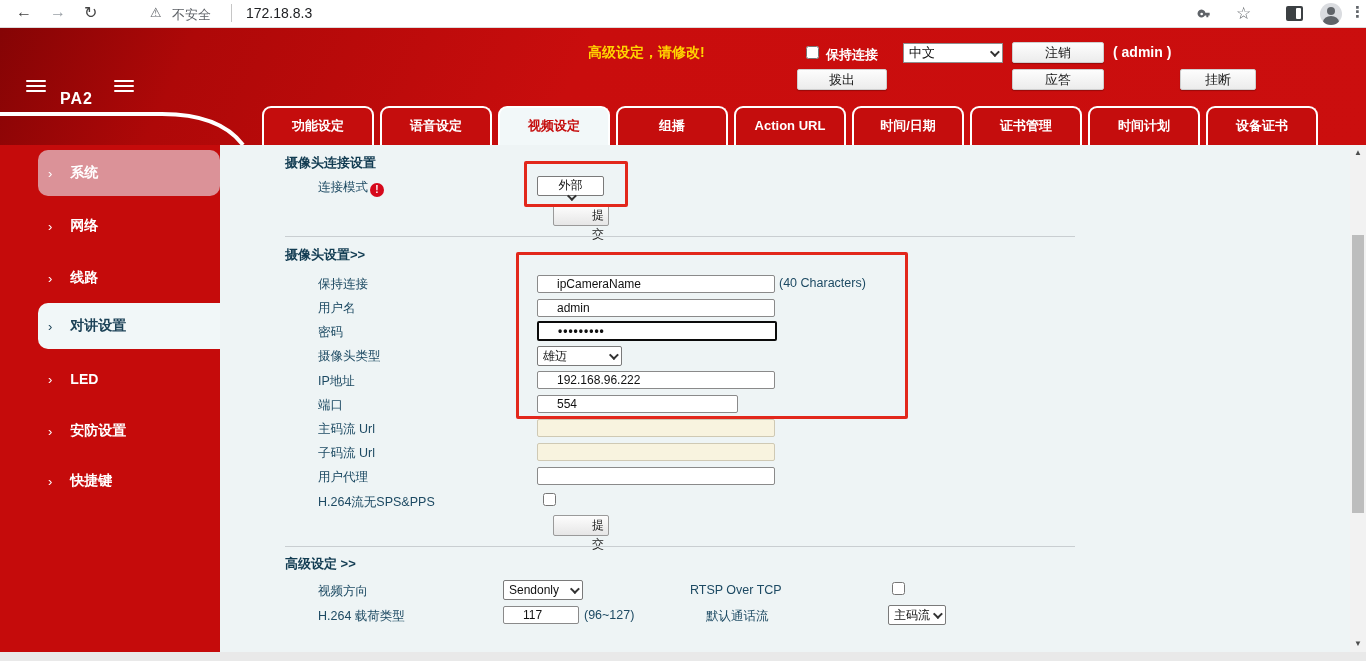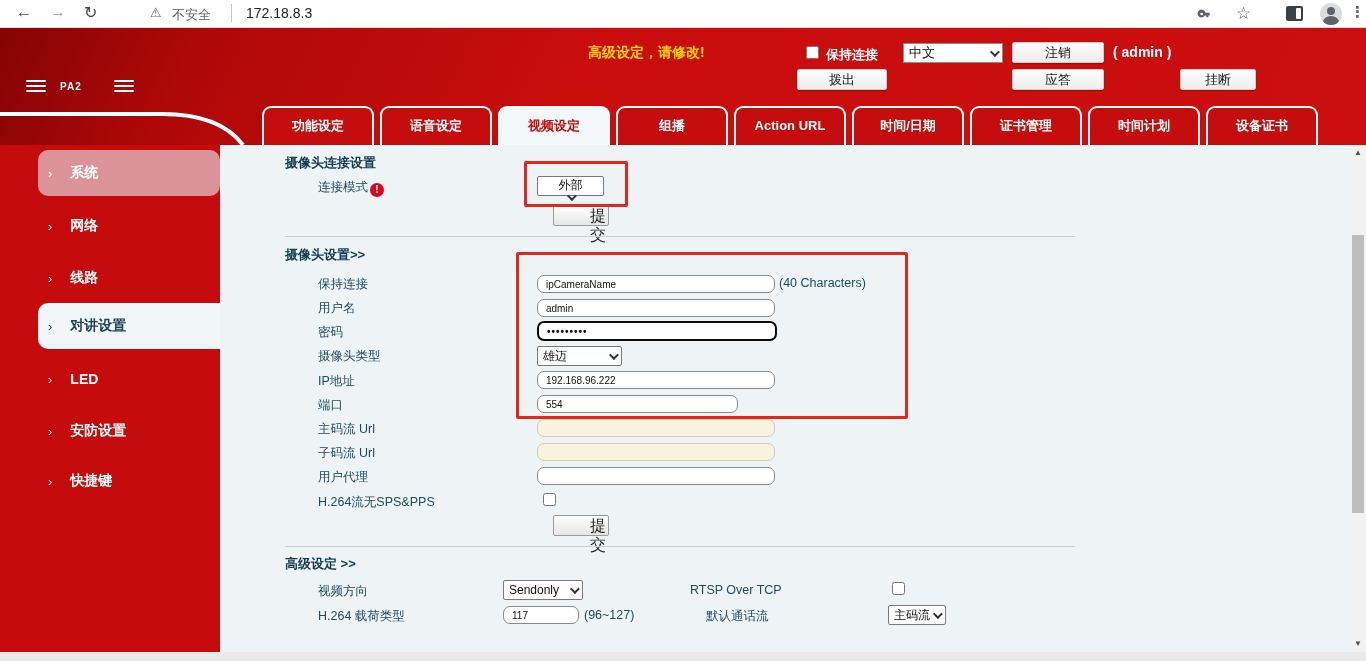--- a/index.html
+++ b/index.html
@@ -26,21 +26,21 @@
   .b-avatar::after { content:""; position:absolute; left:3px; top:13px; width:16px; height:12px; border-radius:50%; background:#5f6368; }
   .b-dots { left:1350px; font-size:15px; font-weight:bold; }
 
   
   .header { position:absolute; top:28px; left:0; width:1366px; height:117px;
     background:linear-gradient(115deg,#850405 0%,#ae0808 14%,#c90d0d 42%,#cb0e0e 100%); }
   .logo-row { position:absolute; left:0; top:46px; color:#fff; }
   .burger { position:absolute; top:6px; width:20px; height:12px; cursor:pointer; }
   .burger span { display:block; height:2px; background:#fff; margin-bottom:3px; border-radius:1px; }
   .bg1 { left:26px; } .bg2 { left:114px; }
-  .logo-txt { position:absolute; left:60px; top:7px; font-size:10px; font-weight:bold; letter-spacing:1px; }
+  .logo-txt { position:absolute; left:60px; top:16px; font-size:16px; font-weight:bold; letter-spacing:1px; }
   .warn-txt { position:absolute; left:588px; top:16px; color:#ffd400; font-size:14px; font-weight:bold; }
   .curve { position:absolute; left:0; top:0; pointer-events:none; }
 
   .hdr-label { color:#fff; font-size:13px; font-weight:bold; position:absolute; }
   .hdr-btn { position:absolute; height:21px; background:linear-gradient(#fdfdfd,#ececec); border:1px solid #cfcfcf; border-radius:2px; font-size:13px; color:#1a1a1a; text-align:center; line-height:19px; cursor:pointer; box-shadow:0 1px 1px rgba(0,0,0,.25); }
   .cb { position:absolute; width:13px; height:13px; accent-color:#fff; cursor:pointer; }
   .lang-sel { position:absolute; left:903px; top:15px; width:100px; height:20px; background:#fff; border:1px solid #8f8f8f; font-size:13px; color:#111; display:flex; align-items:center; justify-content:space-between; padding:0 5px; cursor:pointer; }
   .chev { width:7px; height:7px; border-right:2px solid #333; border-bottom:2px solid #333; transform:rotate(45deg) translateY(-2px); flex:0 0 auto; }
 
   
@@ -55,25 +55,25 @@
   .side-item.hovered { background:#db9298; border-radius:10px; }
   .side-item.selected { background:#f1f7f8; color:#1c4257; border-radius:10px 0 0 10px; }
 
   
   .content { position:absolute; top:145px; left:220px; width:1130px; height:507px; background:#eef4f5; }
   .sec-title { position:absolute; left:65px; font-size:13px; font-weight:bold; color:#123c52; }
   .f-label { position:absolute; left:98px; font-size:12.5px; color:#1d4a63; }
   .f-label2 { position:absolute; font-size:12.5px; color:#1d4a63; }
   .hint { position:absolute; font-size:12.5px; color:#1d4a63; }
   .divider { position:absolute; left:65px; width:790px; height:1px; background:#c9ced1; }
-  .inp { position:absolute; height:18px; border:1px solid #8a8a8a; border-radius:7px; background:#fff; font-size:10px; color:#111; padding:0 8px; font-family:"Liberation Sans",sans-serif; }
+  .inp { position:absolute; height:18px; border:1px solid #8a8a8a; border-radius:2px; background:#fff; font-size:12px; color:#111; padding:0 19px; font-family:"Liberation Sans",sans-serif; }
   .inp.focused { border:2px solid #0b0b0b; height:20px; font-weight:bold; letter-spacing:1px; }
   .inp.disabled { background:#f8f3df; border:1px solid #cfc9b4; }
   .fsel { position:absolute; height:20px; background:#fff; border:1px solid #7a7a7a; border-radius:2px; font-size:12px; color:#111; display:flex; align-items:center; justify-content:space-between; padding:0 5px; cursor:pointer; }
-  .submit { position:absolute; width:56px; height:21px; background:linear-gradient(#fdfdfd,#e6e6e6); border:1px solid #9a9a9a; border-radius:2px; font-size:16px; color:#222; text-align:center; line-height:19px; cursor:pointer; font-family:"Liberation Sans",sans-serif;padding-left:34px; }
+  .submit { position:absolute; width:56px; height:21px; background:linear-gradient(#fdfdfd,#e6e6e6); border:1px solid #9a9a9a; border-radius:2px; font-size:12px; color:#222; text-align:center; line-height:19px; cursor:pointer; font-family:"Liberation Sans",sans-serif;padding-left:34px; }
   .anno { position:absolute; border:3px solid #e2271b; border-radius:2px; pointer-events:none; }
   .badge { display:inline-block; width:14px; height:14px; margin-left:2px; background:#d6081b; color:#fff; border-radius:50%; font-size:10px; font-weight:bold; text-align:center; line-height:14px; vertical-align:-2px; }
   .checkbox { position:absolute; width:13px; height:13px; cursor:pointer; }
 
   
   .scrollbar { position:absolute; right:0; top:145px; width:16px; height:507px; background:#f2f2f2; }
   .sb-arrow { position:absolute; left:0; width:16px; height:16px; color:#4d4d4d; font-size:8px; text-align:center; line-height:16px; cursor:pointer; }
   .sb-thumb { position:absolute; left:2px; top:90px; width:12px; height:278px; background:#bdbdbd; cursor:pointer; }
   .bottom-strip { position:absolute; top:652px; left:0; width:1366px; height:9px; background:#e9e9e9; }
 </style>

